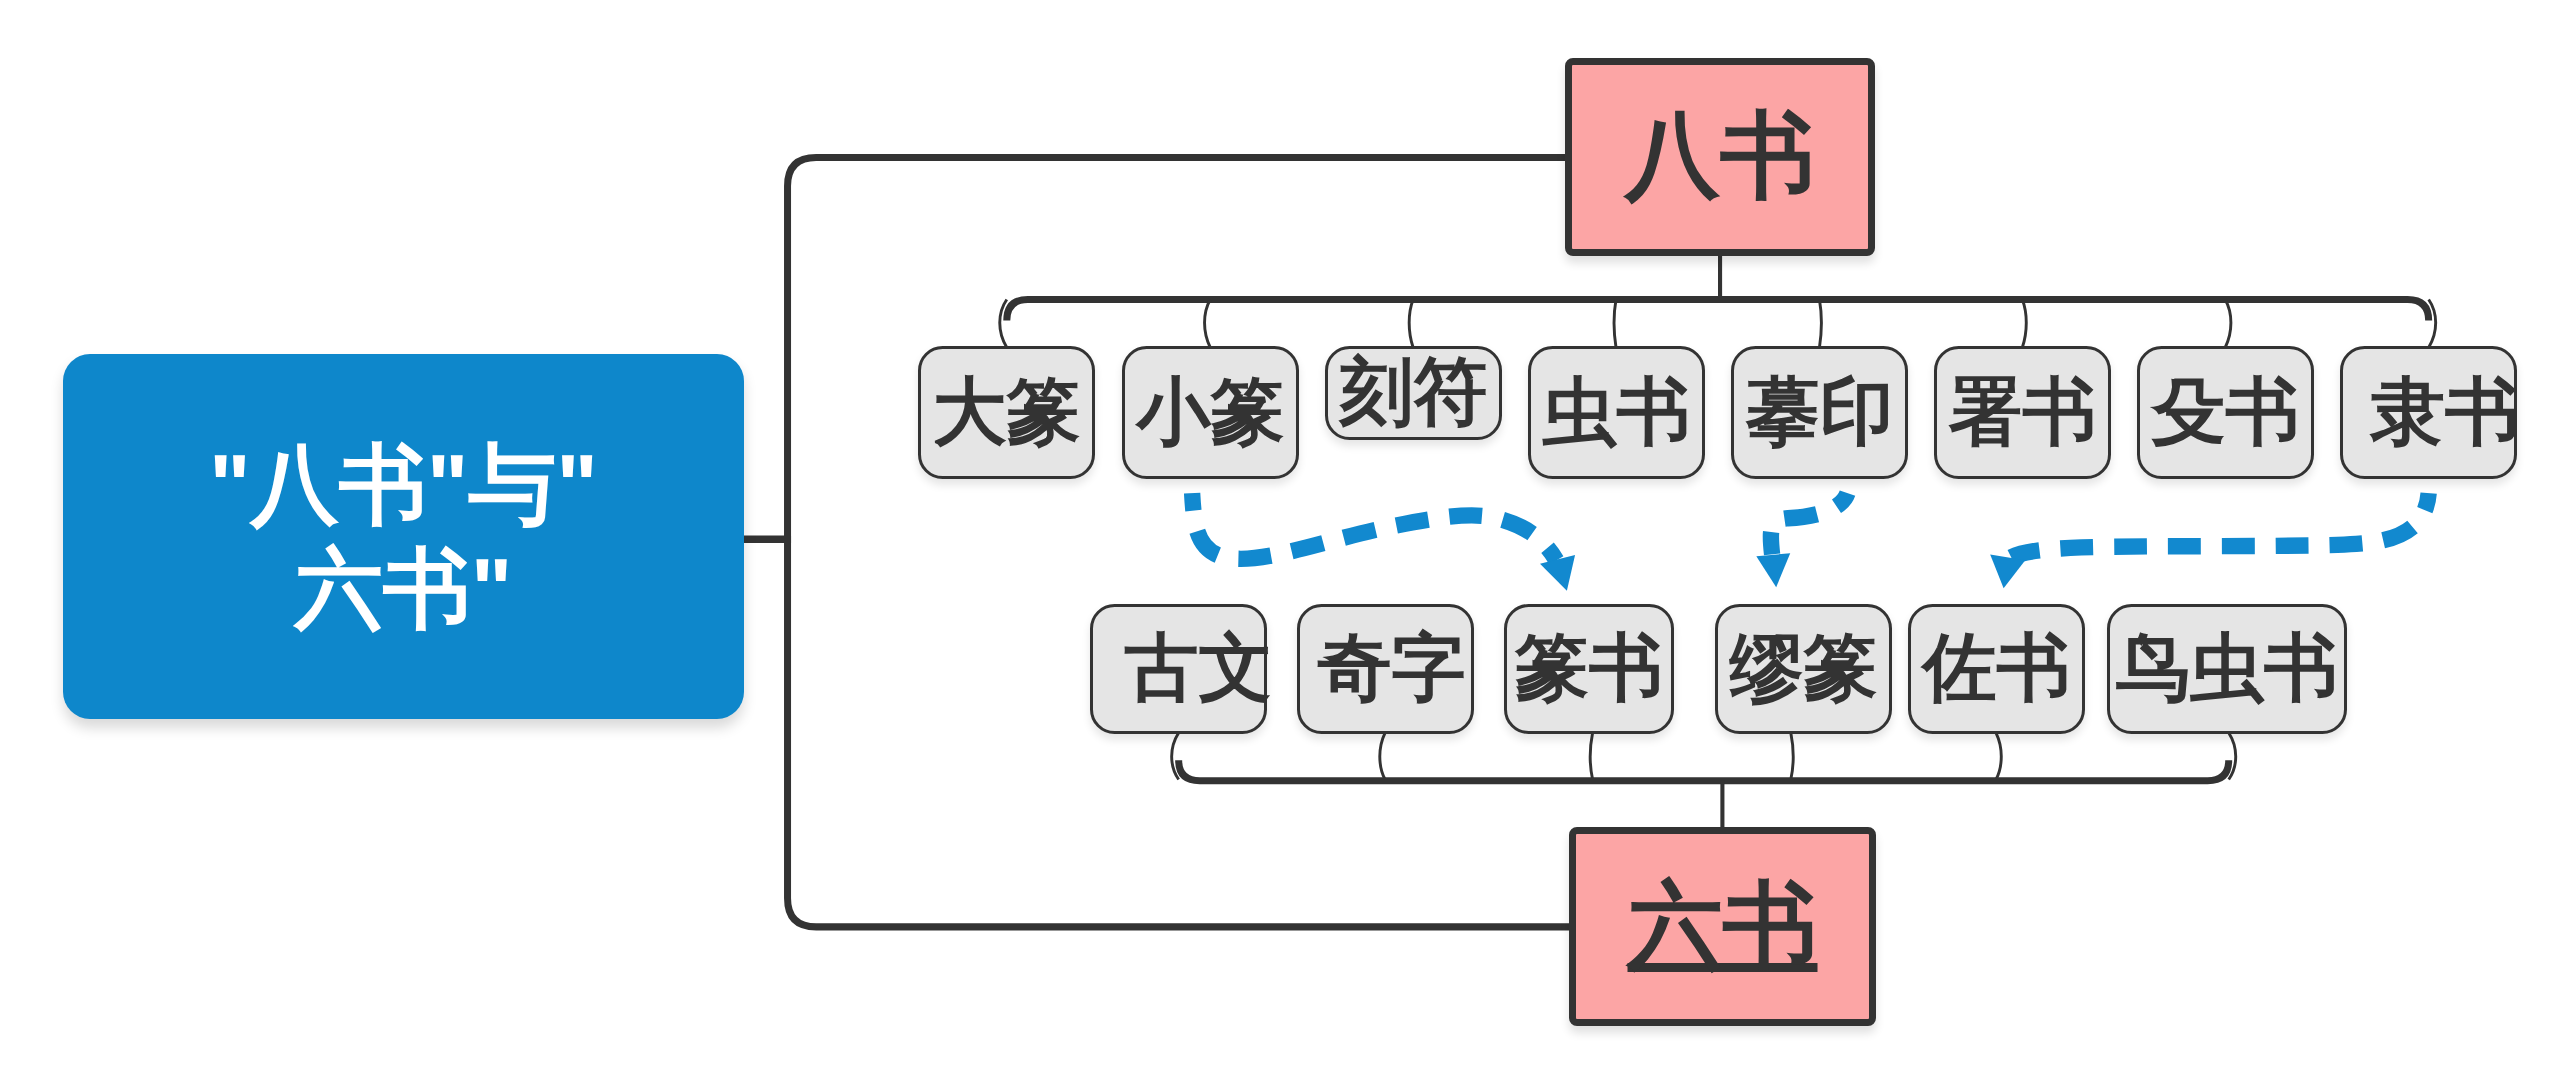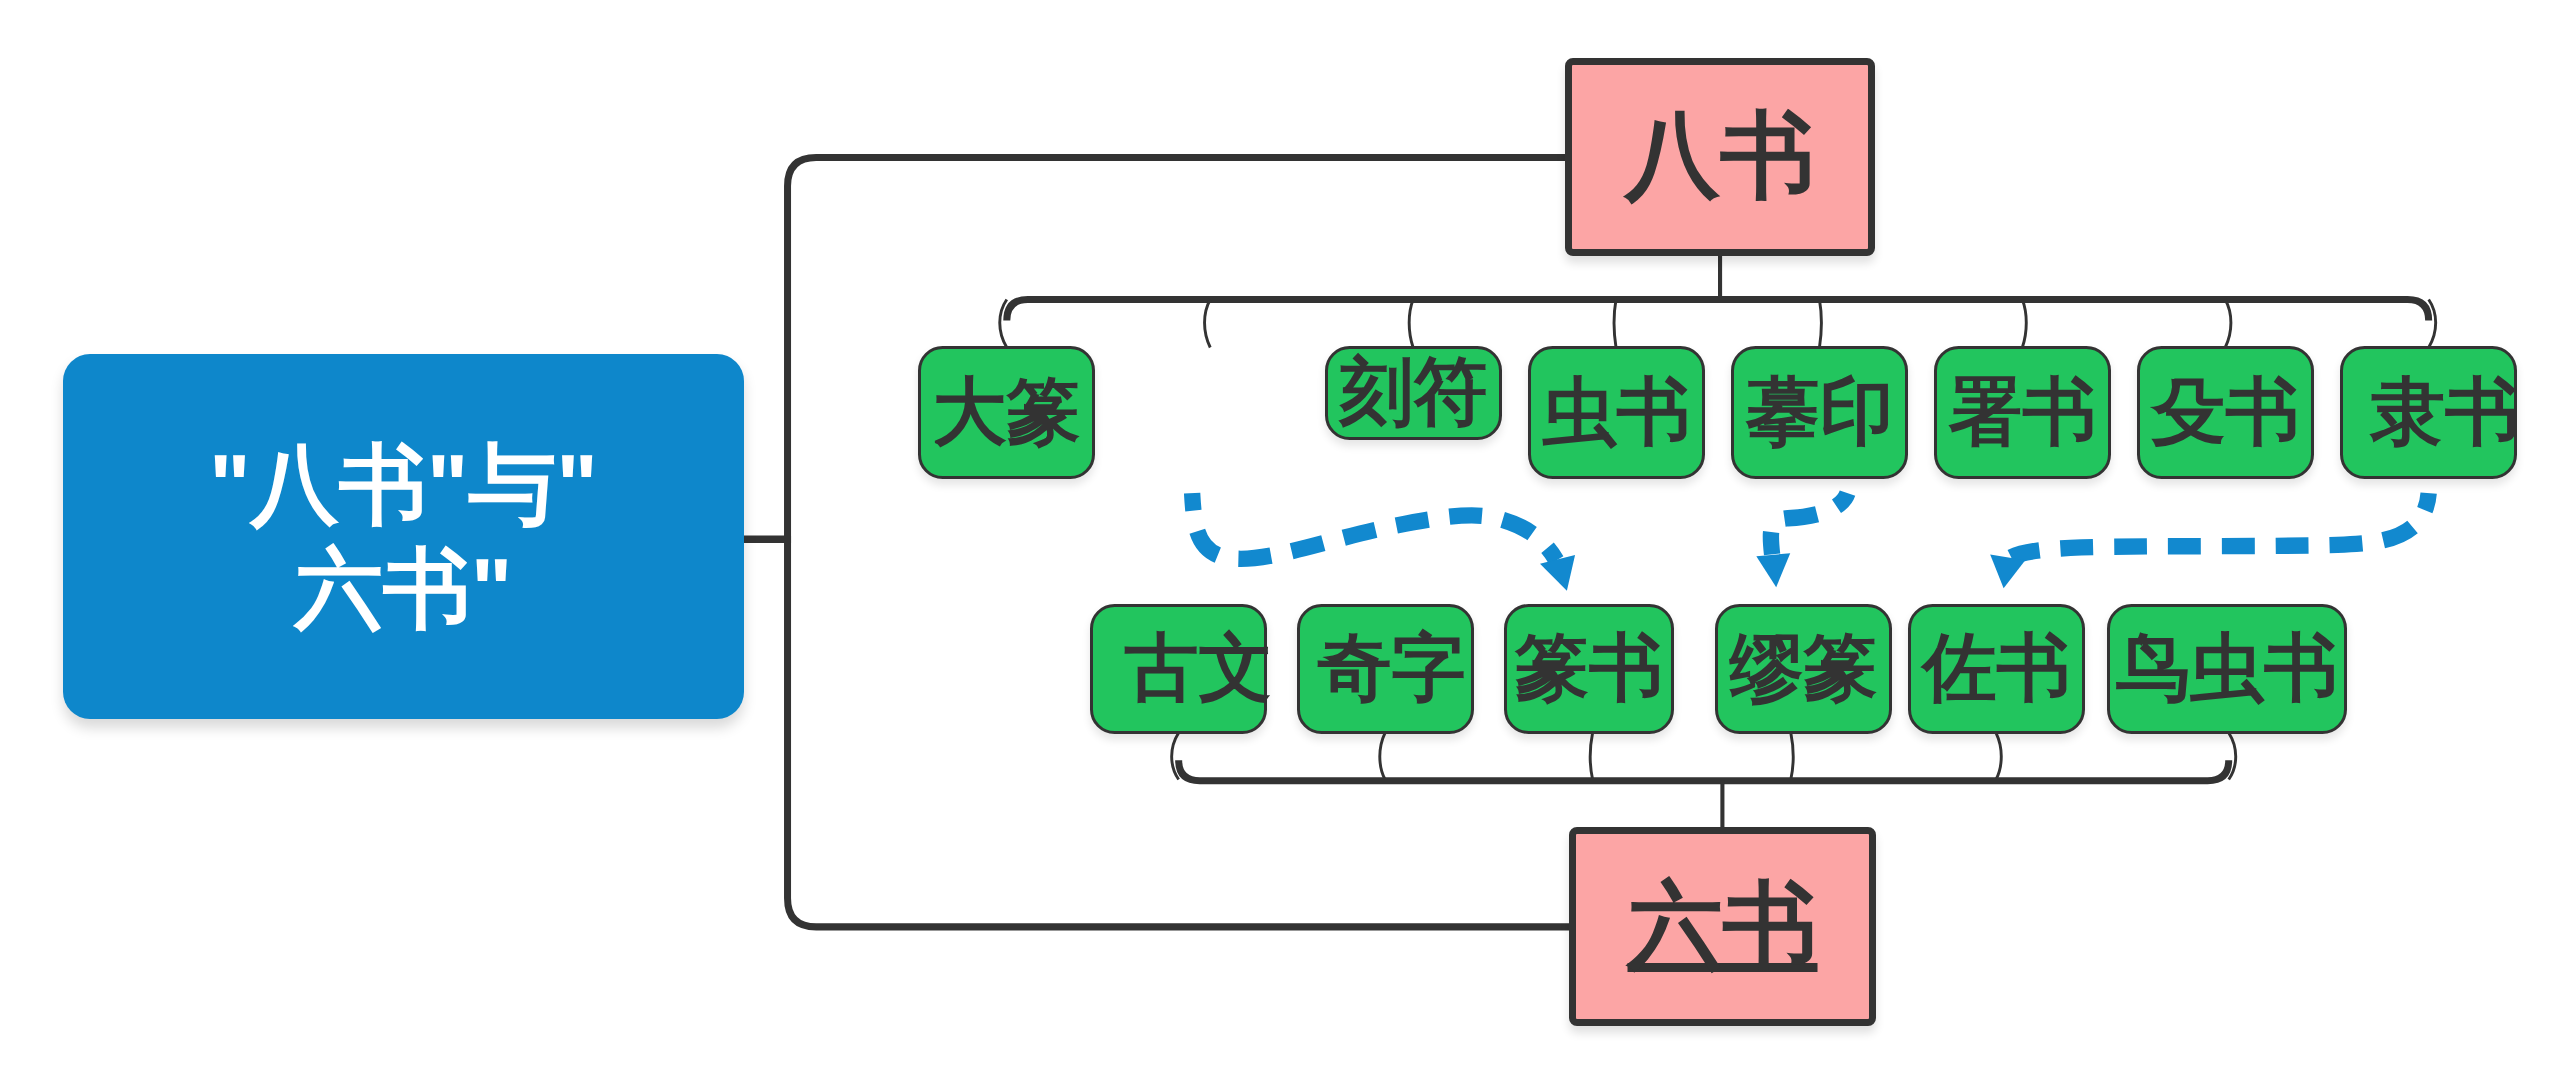--- a/index.html
+++ b/index.html
@@ -28,21 +28,21 @@
     align-items: center;
     justify-content: center;
     font-weight: bold;
     color: #333333;
     white-space: nowrap;
     z-index: 2;
   }
   .leaf {
     border: 3.5px solid #333333;
     border-radius: 24.6px;
-    background: #22c55e;
+    background: #e5e5e5;
     font-size: 74px;
     box-shadow: 0 5.8px 8.2px rgba(0,0,0,0.10);
   }
   .group {
     border: 7.6px solid #333333;
     border-radius: 8px;
     background: #fca5a5;
     font-size: 95px;
     box-shadow: 0 7px 9.4px rgba(0,0,0,0.12);
   }
@@ -109,20 +109,21 @@
 
   <div class="node root" style="left:63px; top:354px; width:681px; height:365px;">
     <div>"八书"与"</div>
     <div>六书"</div>
   </div>
 
   <div class="node group" style="left:1565px; top:58px; width:310px; height:198px;">八书</div>
   <div class="node group" style="left:1569px; top:827px; width:307px; height:199px;text-decoration:underline;">六书</div>
 
   <div class="node leaf" style="left:918px; top:346px; width:177px; height:133px;">大篆</div>
+  <div class="node leaf" style="left:1122px; top:346px; width:177px; height:133px;">小篆</div>
   <div class="node leaf" style="left:1325px; top:346px; width:177px; height:94px;">刻符</div>
   <div class="node leaf" style="left:1528px; top:346px; width:177px; height:133px;">虫书</div>
   <div class="node leaf" style="left:1731px; top:346px; width:177px; height:133px;">摹印</div>
   <div class="node leaf" style="left:1934px; top:346px; width:177px; height:133px;">署书</div>
   <div class="node leaf" style="left:2137px; top:346px; width:177px; height:133px;">殳书</div>
   <div class="node leaf" style="left:2340px; top:346px; width:177px; height:133px;padding-left:33px;">隶书</div>
 
   <div class="node leaf" style="left:1090px; top:604px; width:177px; height:130px;padding-left:40px;">古文</div>
   <div class="node leaf" style="left:1297px; top:604px; width:177px; height:130px;padding-left:12px;">奇字</div>
   <div class="node leaf" style="left:1504px; top:604px; width:170px; height:130px;">篆书</div>

